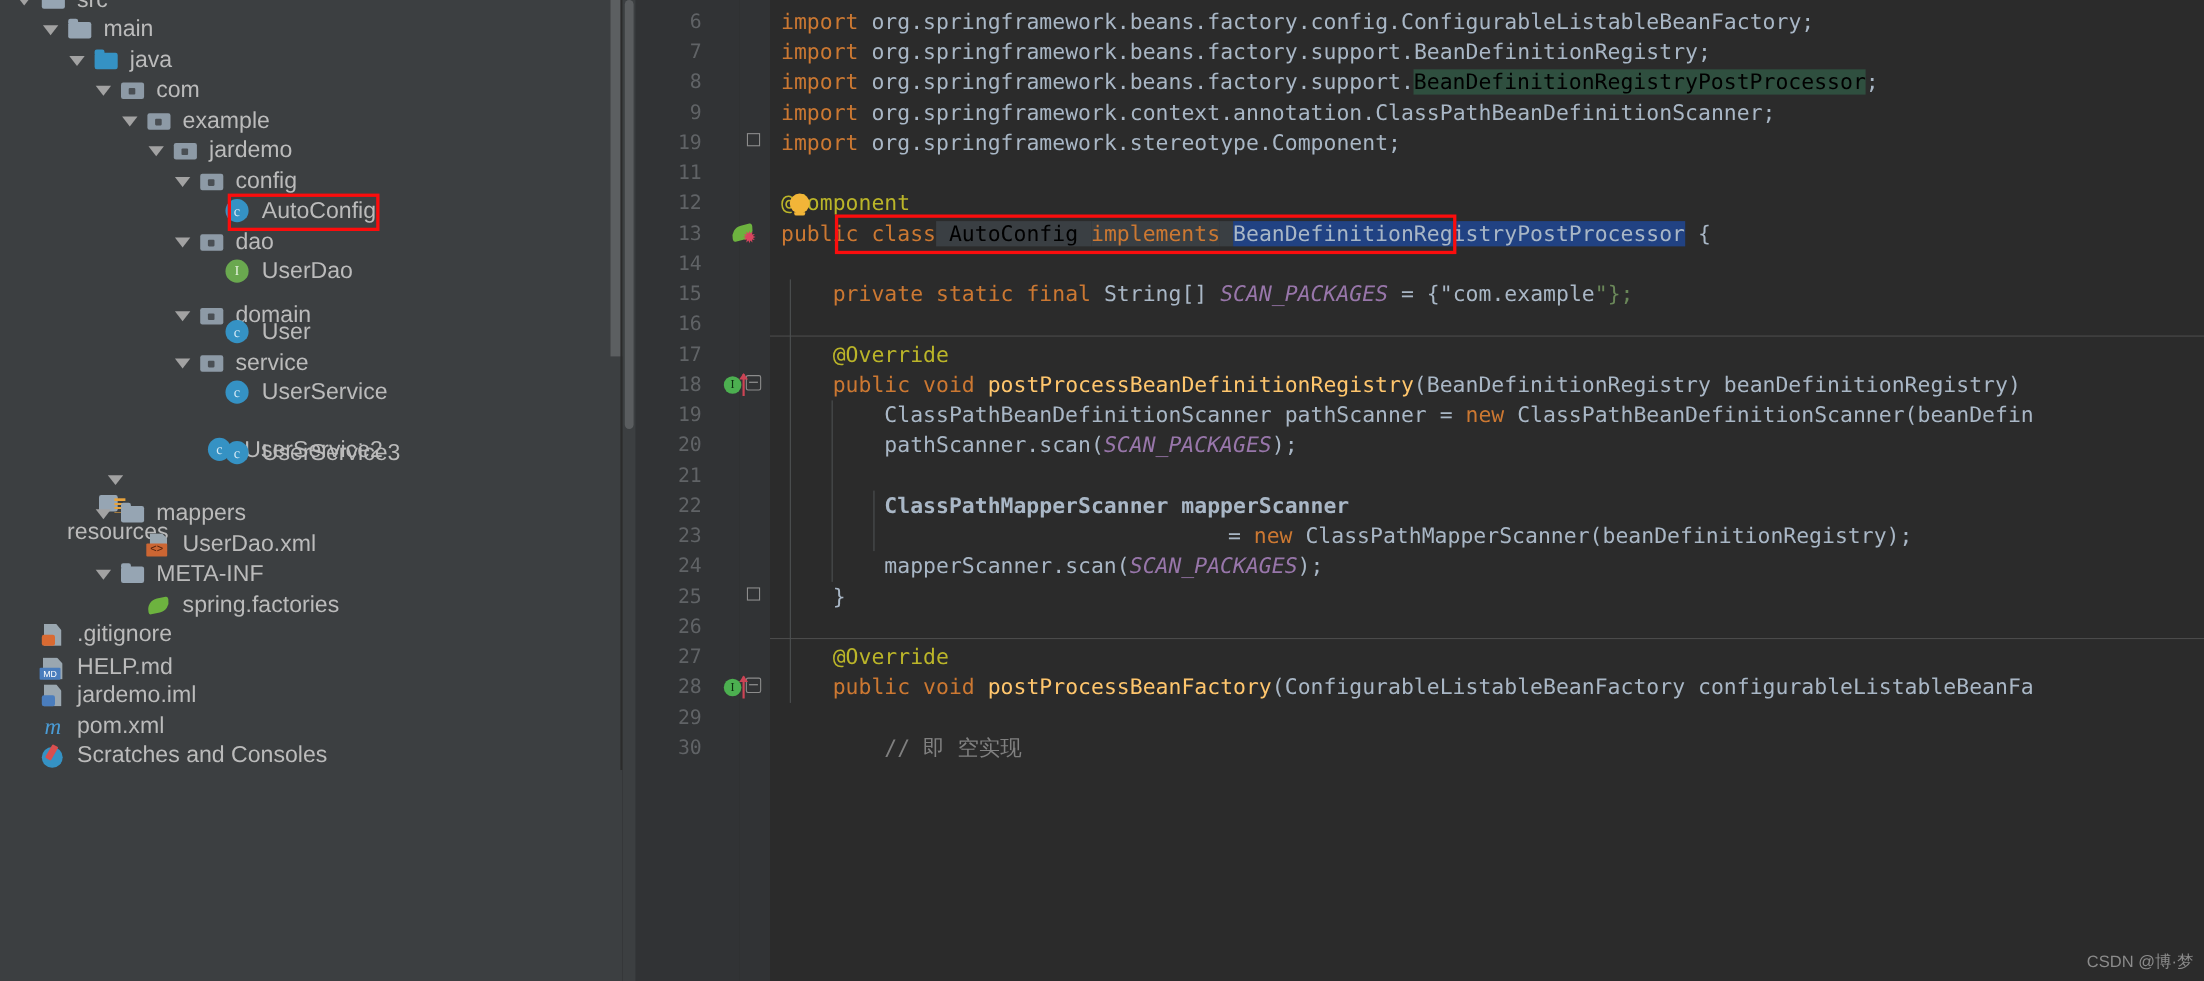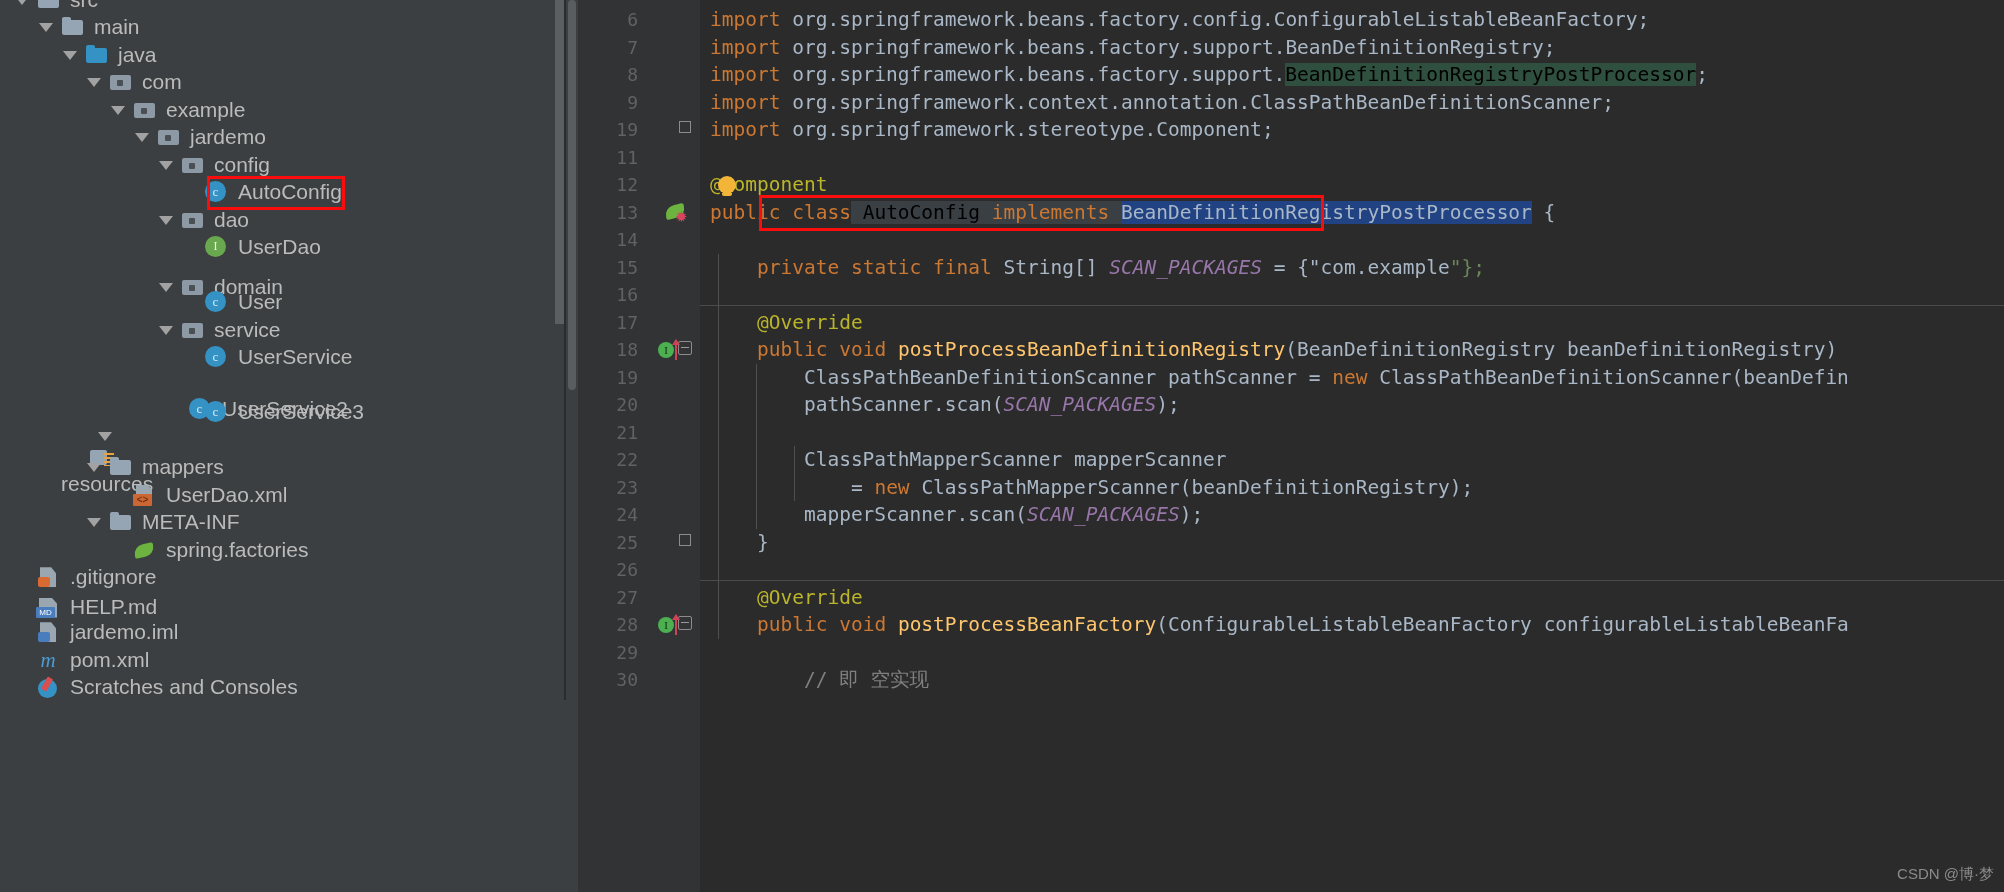--- a/index.html
+++ b/index.html
@@ -618,22 +618,22 @@
         <div class="line" style="top: 171px;"><span class="code-text"><span class="ann">@Component</span></span></div>
         <div class="line" style="top: 198.5px;"><span class="code-text"><span class="kw">public</span><span class="plain"> </span><span class="kw">class</span><span class="sel-grey"> AutoConfig </span><span class="sel-grey"><span class="kw">implements</span></span><span class="sel-grey"> </span><span class="sel-blue">BeanDefinitionRegistryPostProcessor</span><span class="plain"> {</span></span></div>
         <div class="line" style="top: 226px;"><span class="code-text"></span></div>
         <div class="line" style="top: 253.5px;"><span class="code-text">    <span class="kw">private</span> <span class="kw">static</span> <span class="kw">final</span> <span class="plain">String</span><span class="plain">[]</span> <span class="fld">SCAN_PACKAGES</span> <span class="plain">=</span> <span class="plain">{"</span><span class="plain">com</span><span class="plain">.</span><span class="plain">example</span><span class="str">"};</span></span></div>
         <div class="line" style="top: 281px;"><span class="code-text"></span></div>
         <div class="line" style="top: 308.5px;"><span class="code-text"><span class="ann">    @Override</span></span></div>
         <div class="line" style="top: 336px;"><span class="code-text">    <span class="kw">public</span> <span class="kw">void</span> <span class="mth">postProcessBeanDefinitionRegistry</span><span class="plain">(</span><span class="plain">BeanDefinitionRegistry</span> <span class="plain">beanDefinitionRegistry</span><span class="plain">)</span></span></div>
         <div class="line" style="top: 363.5px;"><span class="code-text">        <span class="plain">ClassPathBeanDefinitionScanner</span> <span class="plain">pathScanner</span> <span class="plain">=</span> <span class="kw">new</span> <span class="plain">ClassPathBeanDefinitionScanner</span><span class="plain">(</span><span class="plain">beanDefin</span></span></div>
         <div class="line" style="top: 391px;"><span class="code-text">        <span class="plain">pathScanner</span><span class="plain">.</span><span class="plain">scan</span><span class="plain">(</span><span class="fld">SCAN_PACKAGES</span><span class="plain">);</span></span></div>
         <div class="line" style="top: 418.5px;"><span class="code-text"></span></div>
-        <div class="line" style="top: 446px;"><span class="code-text">        <span class="plain">ClassPathMapperScanner</span> <span class="plain">mapperScanner</span></span></div>
-        <div class="line" style="top: 473.5px;"><span class="code-text">            <span class="plain">=</span> <span class="kw">new</span> <span class="plain">ClassPathMapperScanner</span><span class="plain">(</span><span class="plain">beanDefinitionRegistry</span><span class="plain">);</span></span></div>
+        <div class="line" style="top: 446px; font-weight: bold;"><span class="code-text">        <span class="plain">ClassPathMapperScanner</span> <span class="plain">mapperScanner</span></span></div>
+        <div class="line" style="top: 473.5px; text-align: center;"><span class="code-text">            <span class="plain">=</span> <span class="kw">new</span> <span class="plain">ClassPathMapperScanner</span><span class="plain">(</span><span class="plain">beanDefinitionRegistry</span><span class="plain">);</span></span></div>
         <div class="line" style="top: 501px;"><span class="code-text">        <span class="plain">mapperScanner</span><span class="plain">.</span><span class="plain">scan</span><span class="plain">(</span><span class="fld">SCAN_PACKAGES</span><span class="plain">);</span></span></div>
         <div class="line" style="top: 528.5px;"><span class="code-text">    <span class="plain">}</span></span></div>
         <div class="line" style="top: 556px;"><span class="code-text"></span></div>
         <div class="line" style="top: 583.5px;"><span class="code-text"><span class="ann">    @Override</span></span></div>
         <div class="line" style="top: 611px;"><span class="code-text">    <span class="kw">public</span> <span class="kw">void</span> <span class="mth">postProcessBeanFactory</span><span class="plain">(</span><span class="plain">ConfigurableListableBeanFactory</span> <span class="plain">configurableListableBeanFa</span></span></div>
         <div class="line" style="top: 638.5px;"><span class="code-text"><span class="plain">        </span></span></div>
         <div class="line" style="top: 666px;"><span class="code-text"><span class="plain">        </span><span class="cmt">// 即 空实现</span></span></div>
       </div>
     <div id="gutter-nums">
         <div class="lnum" style="left: 14px; top: 6px;">6</div>

